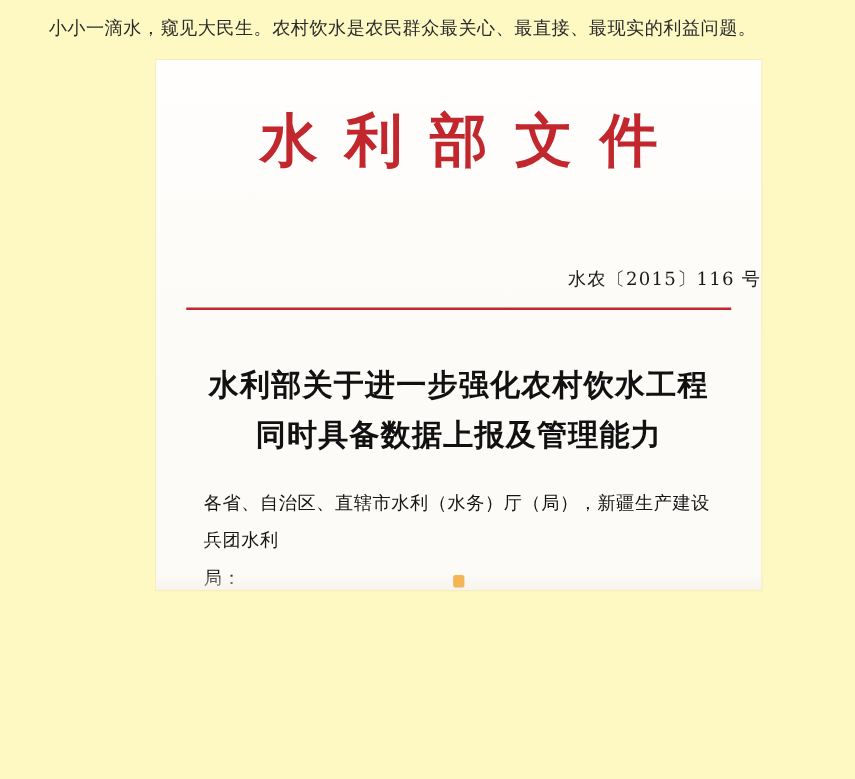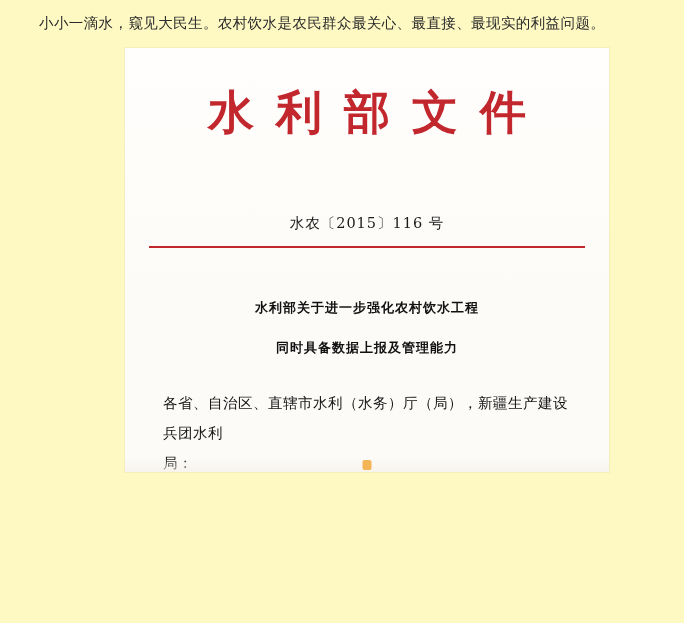--- a/index.html
+++ b/index.html
@@ -81,21 +81,21 @@
     letter-spacing: 22px;
     text-indent: 22px;
     white-space: nowrap;
   }
 
   .doc-number {
     position: absolute;
     top: 166px;
     left: 0;
     width: 100%;
-    text-align: center;
+    text-align: right;
     font-family: "DejaVu Serif", "Liberation Serif", serif;
     font-size: 14.5px;
     color: #1a1a1a;
     letter-spacing: 1px;
   }
 
   .doc-rule {
     position: absolute;
     top: 198px;
     left: 24px;
@@ -105,21 +105,21 @@
   }
 
   .doc-heading {
     position: absolute;
     top: 240px;
     left: 0;
     width: 100%;
     text-align: center;
     font-family: "DejaVu Serif", "Liberation Serif", serif;
     font-weight: bold;
-    font-size: 13px;
+    font-size: 24px;
     line-height: 40px;
     color: #111111;
     letter-spacing: 1px;
   }
 
   .doc-heading span {
     display: block;
   }
 
   .doc-body {

